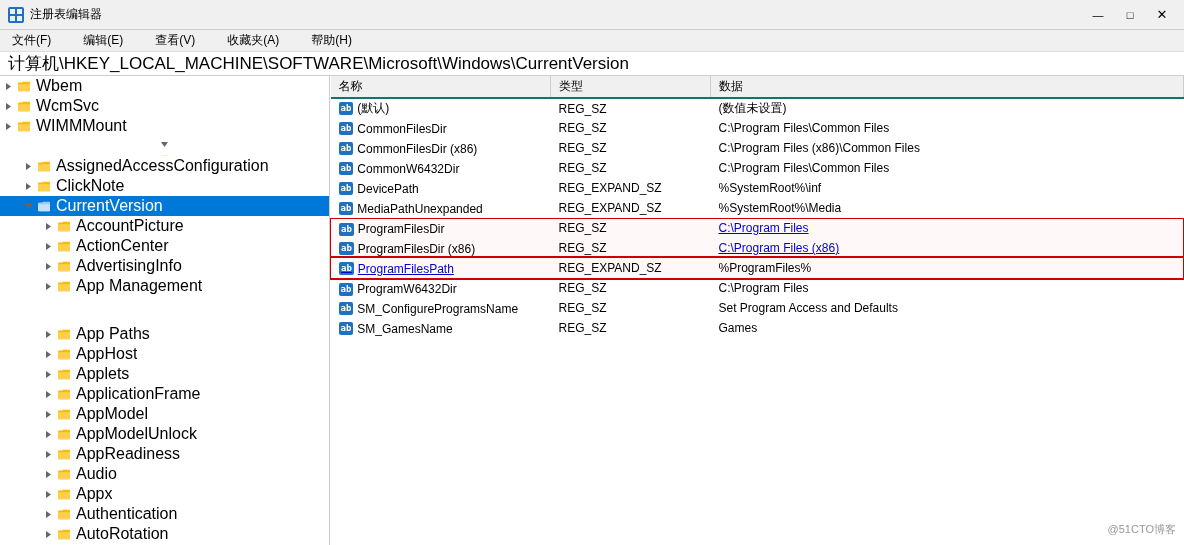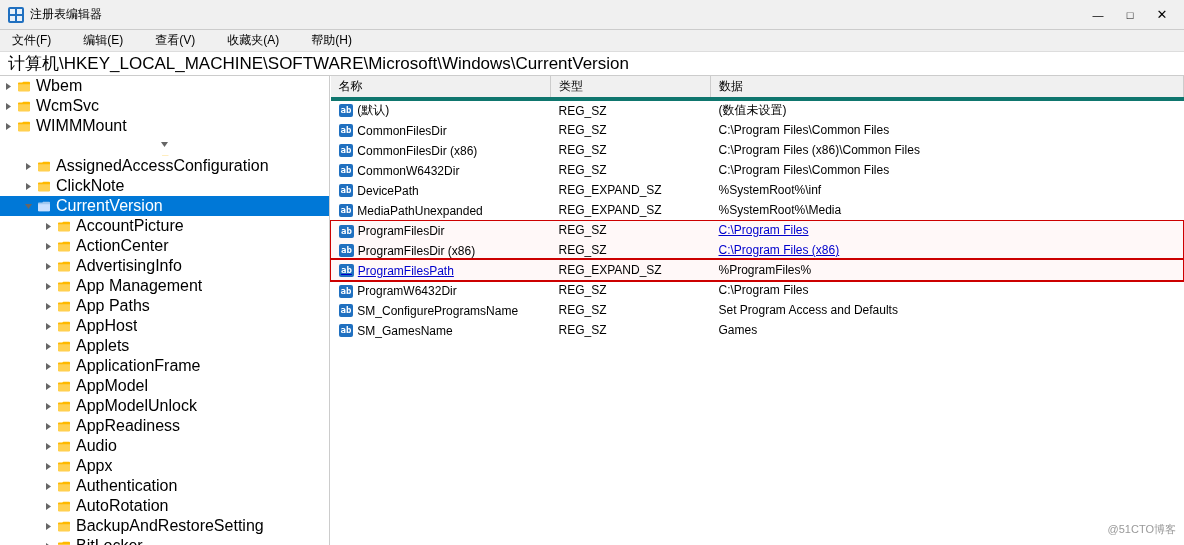--- a/index.html
+++ b/index.html
@@ -158,21 +158,21 @@
       overflow-x: auto;
       background: #fff;
     }
 
     .values-table {
       width: 100%;
       border-collapse: collapse;
     }
     .values-table th {
       background: #f0f0f0;
-      border-bottom: 4px solid #0f766e;
+      border-bottom: 2px solid #0f766e;
       border-right: 1px solid #ccc;
       padding: 2px 8px;
       text-align: left;
       font-weight: normal;
       height: 22px;
       font-size: 12px;
       position: sticky;
       top: 0;
       z-index: 1;
     }
@@ -395,21 +395,21 @@
             </svg>
           </span>
           <span class="folder-icon">
             <svg width="16" height="14" viewBox="0 0 16 14">
     <path d="M1 4 Q1 3 2 3 L6 3 L7 2 L14 2 Q15 2 15 3 L15 12 Q15 13 14 13 L2 13 Q1 13 1 12 Z" fill="#FFB900"></path>
     <path d="M1 5 L15 5 L15 12 Q15 13 14 13 L2 13 Q1 13 1 12 Z" fill="#FFD050"></path>
   </svg>
           </span>
           <span class="tree-label">App Management</span>
         </div>
-        <div class="tree-item" style="padding-left: 40px;">
+        <div class="tree-item" style="padding-left: 40px; margin-top: 28px;">
           <span class="expand-btn">
             <svg width="9" height="9" viewBox="0 0 9 9">
               <polygon points="2,1 7,4.5 2,8" fill="#666"></polygon>
             </svg>
           </span>
           <span class="folder-icon">
             <svg width="16" height="14" viewBox="0 0 16 14">
     <path d="M1 4 Q1 3 2 3 L6 3 L7 2 L14 2 Q15 2 15 3 L15 12 Q15 13 14 13 L2 13 Q1 13 1 12 Z" fill="#FFB900"></path>
     <path d="M1 5 L15 5 L15 12 Q15 13 14 13 L2 13 Q1 13 1 12 Z" fill="#FFD050"></path>
   </svg>

